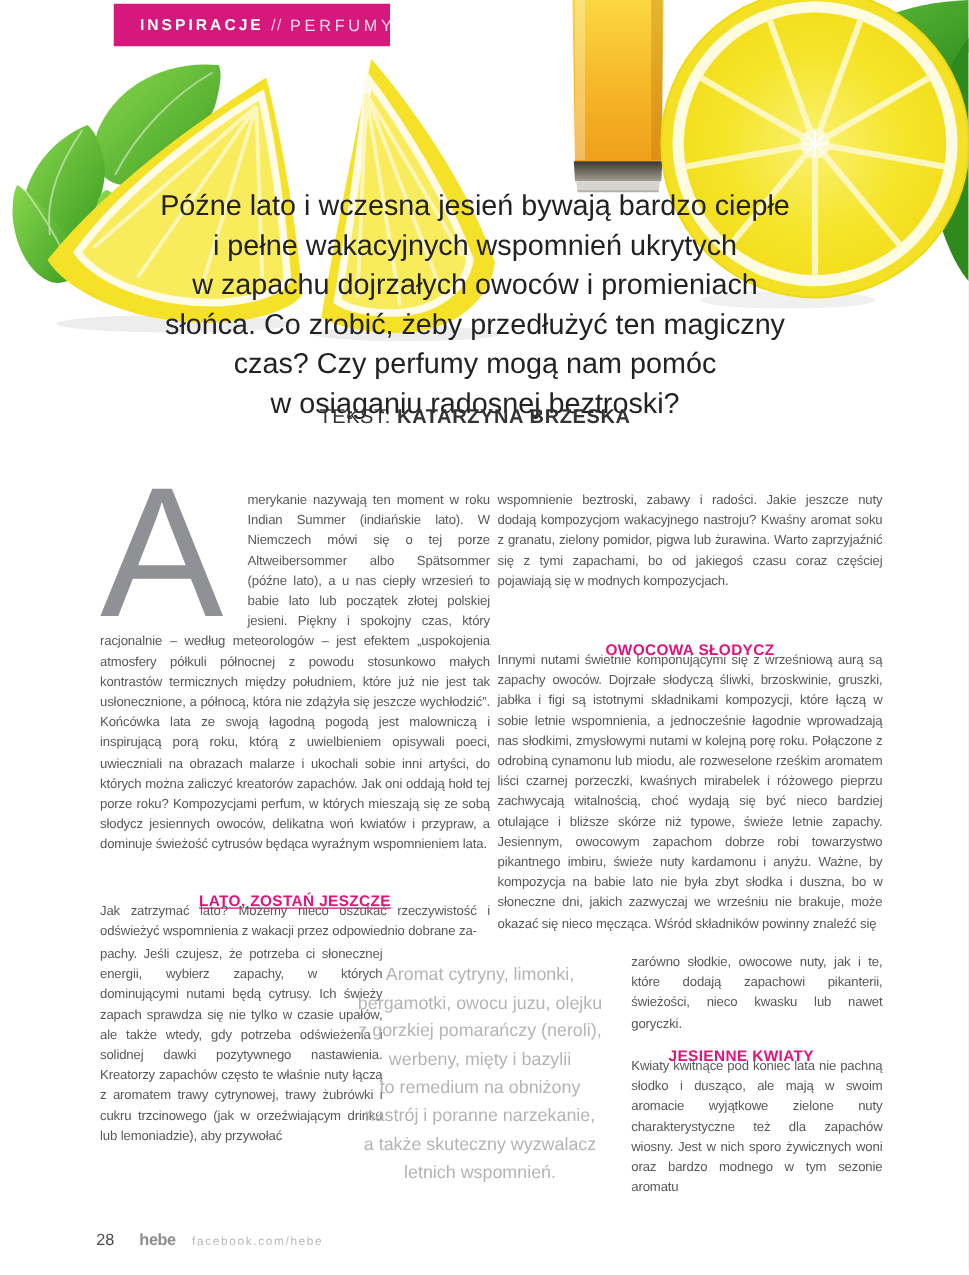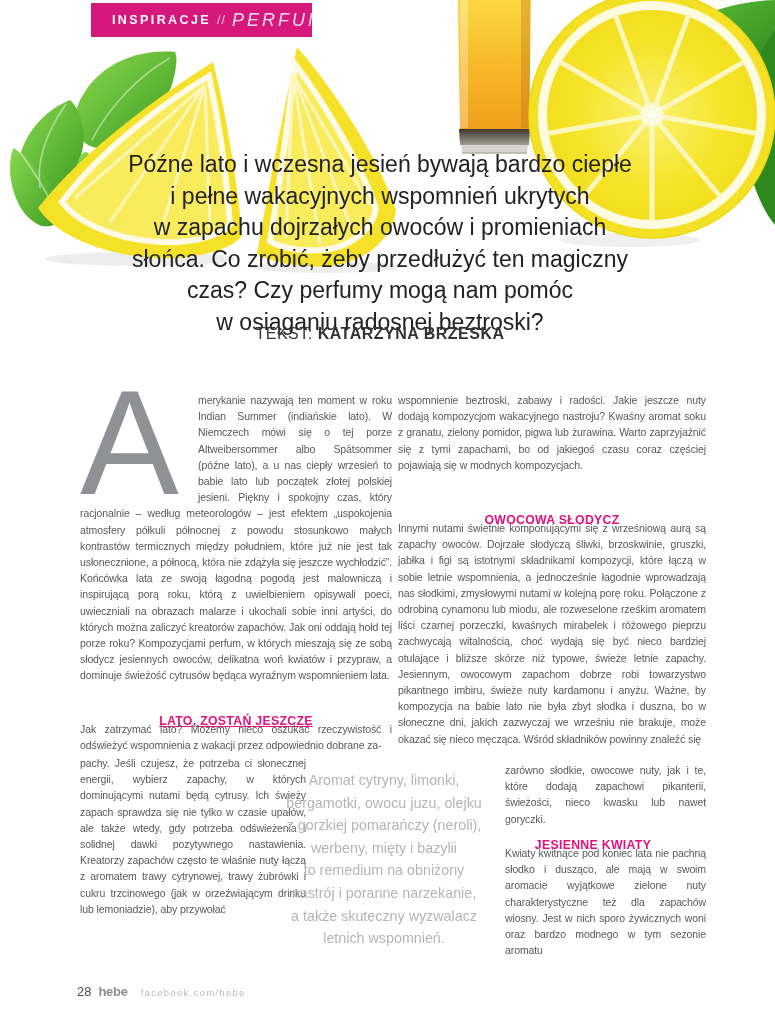--- a/index.html
+++ b/index.html
@@ -9,21 +9,21 @@
     font-family:"Liberation Sans", sans-serif;
   }
   .art{position:absolute;left:0;top:0;z-index:0;}
   .banner{
     position:absolute;left:73px;top:3px;width:221px;height:34px;
     background:#d6187c;z-index:3;display:flex;align-items:center;
     padding-left:21px;box-sizing:border-box;margin-left:18px;
   }
   .banner .b1{color:#ffffff;font-weight:bold;font-size:12.5px;letter-spacing:2.4px;}
   .banner .b2{color:rgba(255,255,255,.78);font-size:12.5px;margin:0 6px;letter-spacing:1px;}
-  .banner .b3{color:rgba(255,255,255,.85);font-size:18px;letter-spacing:3px;font-style:italic;}
+  .banner .b3{color:rgba(255,255,255,.85);font-size:13px;letter-spacing:3px;}
   .headline{
     position:absolute;left:110px;top:149px;width:540px;z-index:2;
     font-size:23px;line-height:31.5px;color:#222222;text-align:center;
     white-space:pre-line;font-weight:400;
   }
   .byline{
     position:absolute;left:110px;top:325px;width:540px;z-index:2;
     text-align:center;font-size:16px;color:#333;letter-spacing:.5px;
   }
   .byline .author{font-weight:bold;}
@@ -53,21 +53,21 @@
   .headR1{left:398px;top:501px;width:308px;}
   .colR2{left:398px;top:520px;width:308px;}
   .colR2b{left:505px;top:762px;width:201px;}
   .headR2{left:480px;top:826px;width:226px;}
   .colR3{left:505px;top:845px;width:201px;}
   .footer{
     position:absolute;left:77px;top:984px;z-index:2;
     display:flex;align-items:baseline;
   }
   .footer .pnum{font-size:13px;color:#4c4c4c;}
-  .footer .logo{font-size:13px;font-weight:bold;color:#8d8d8d;margin-left:7px;letter-spacing:-0.3px;}
+  .footer .logo{font-size:13px;font-weight:bold;color:#8d8d8d;margin-left:20px;letter-spacing:-0.3px;}
   .footer .url{font-size:9.5px;color:#b9b9b9;letter-spacing:1.3px;margin-left:13px;}
 </style>
 </head>
 <body>
 
 <div class="page">
 
   <svg class="art" width="775" height="350" viewBox="0 0 775 350">
     <defs>
       <linearGradient id="juiceG" x1="0" y1="0" x2="0" y2="1">

